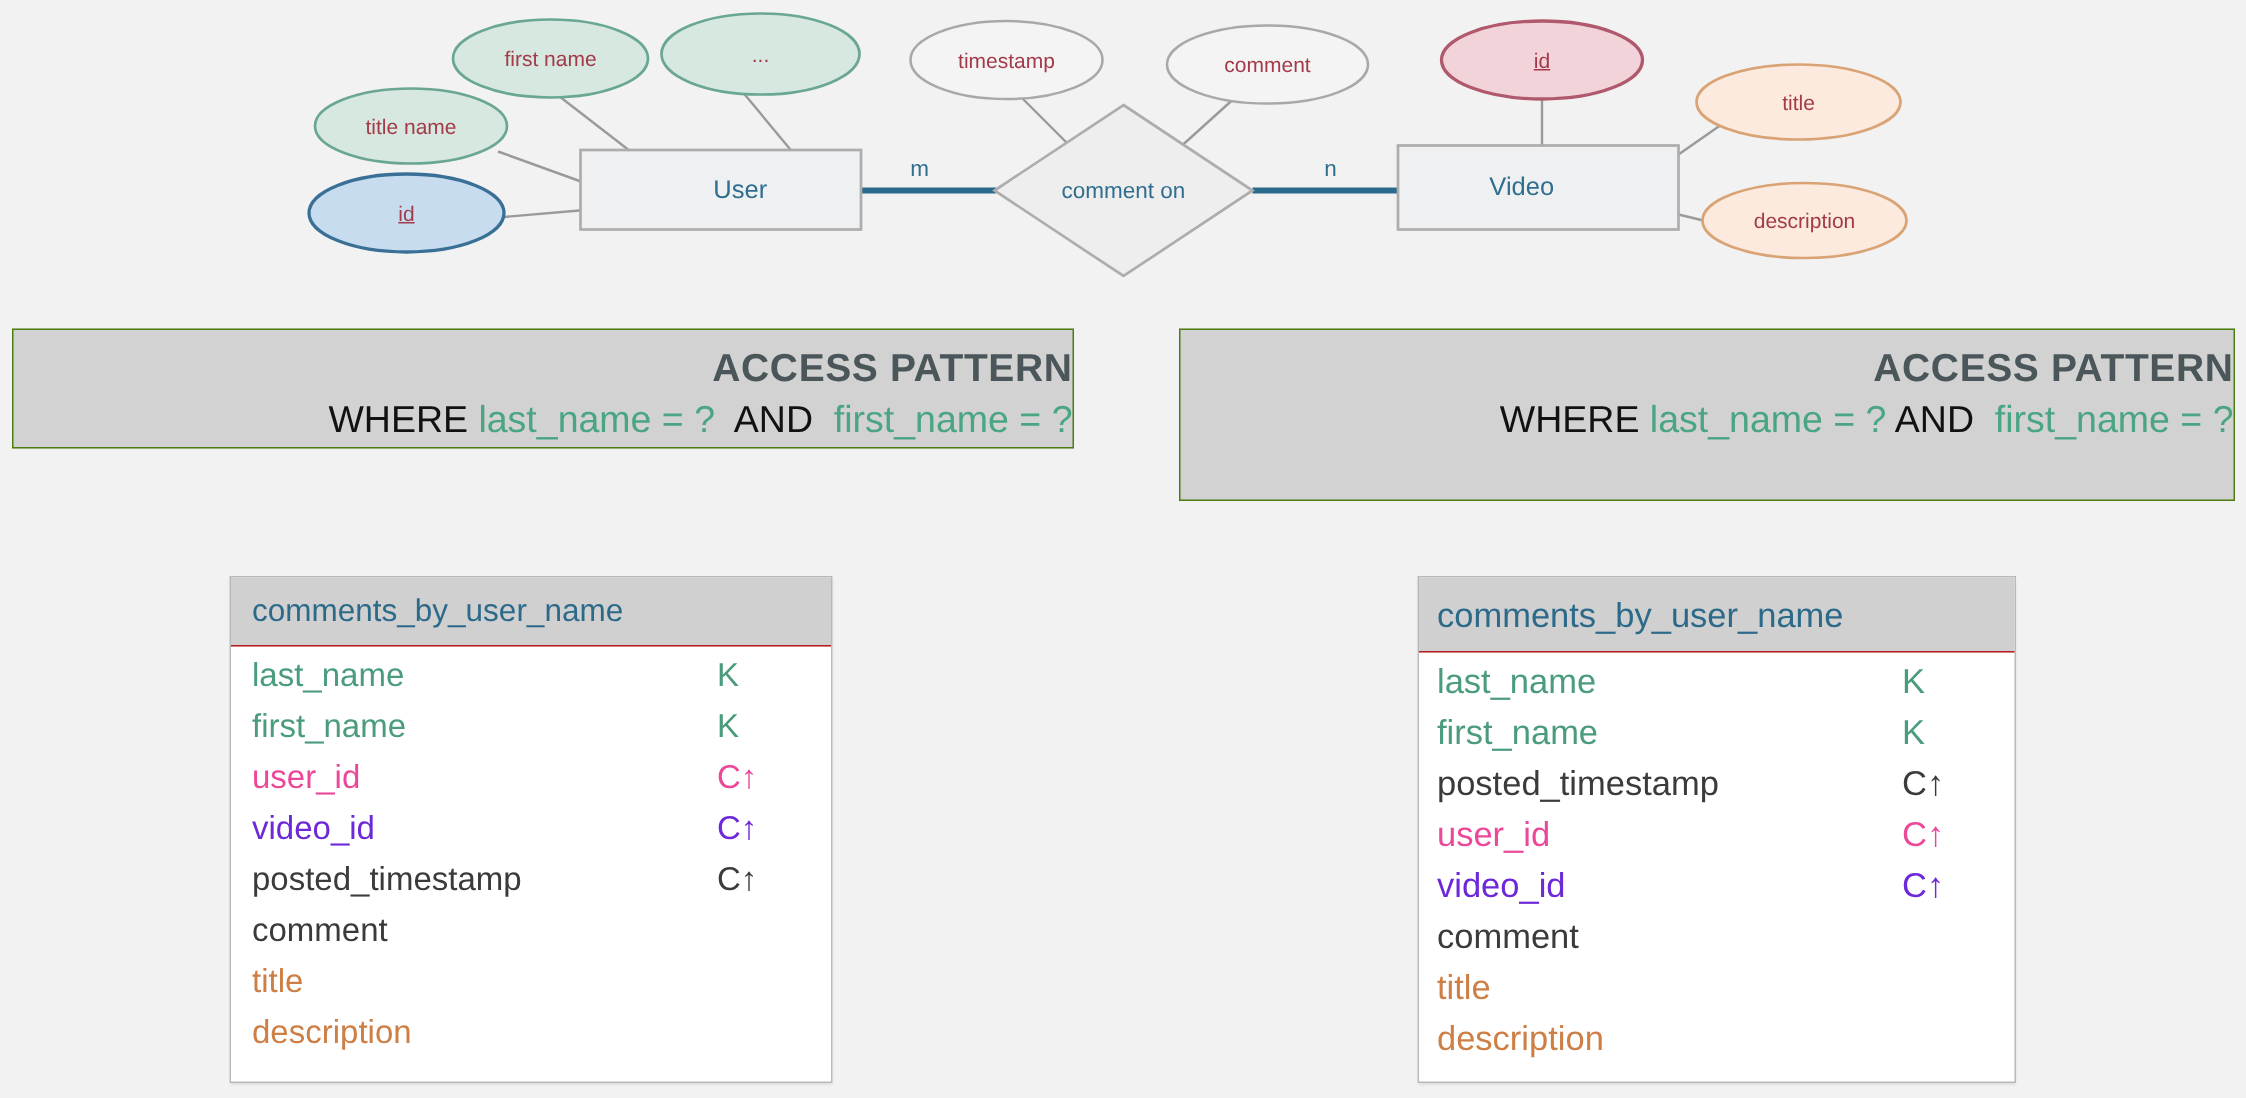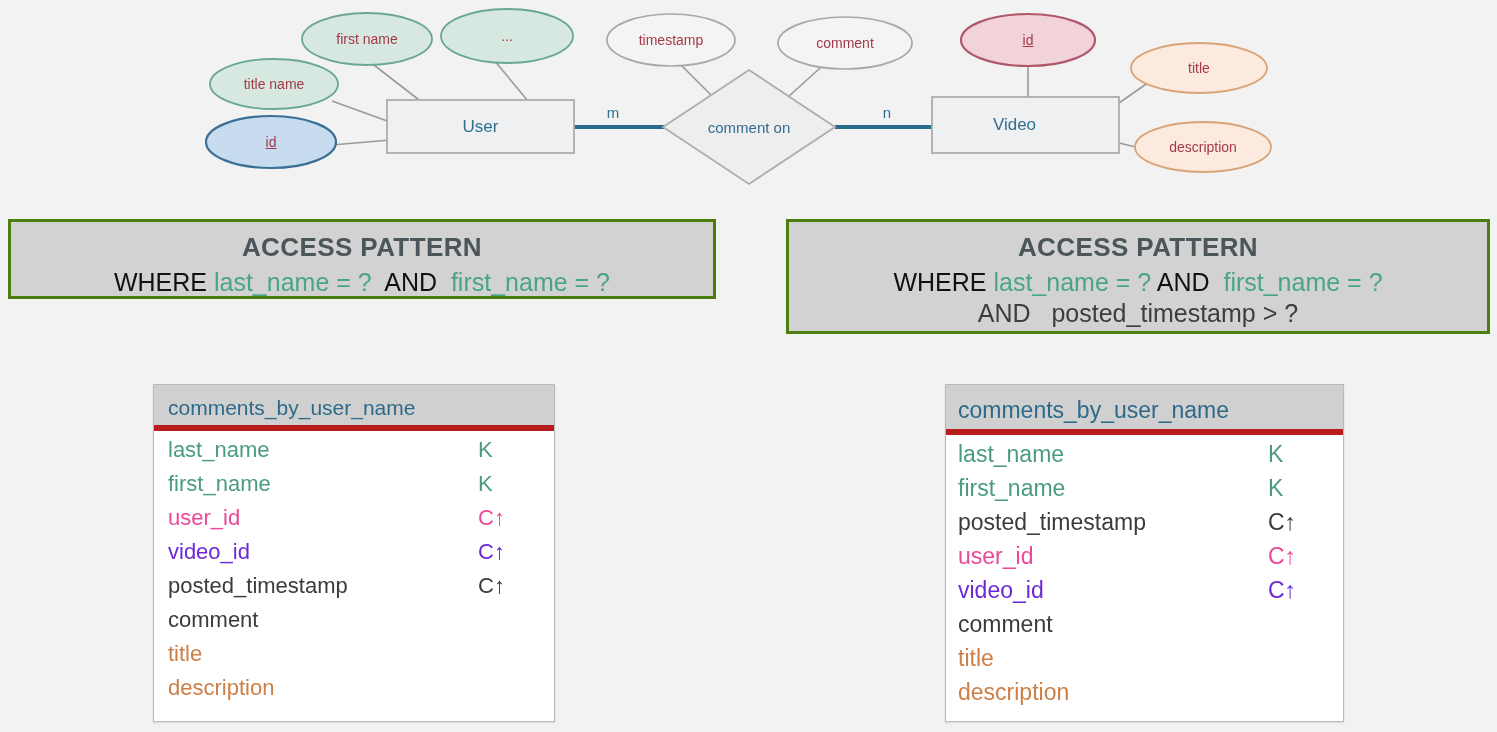--- a/index.html
+++ b/index.html
@@ -42,23 +42,23 @@
   }
   .rel-text {
     color: #2f6e8f;
     font-size: 15px;
   }
 
   
   .access-box {
     position: absolute;
     background: #d2d2d2;
-    border: 3px solid #4d7c0f;
+    border: 1px solid #4d7c0f;
     box-sizing: border-box;
-    text-align: center;
+    text-align: right;
     padding-top: 10px;
   }
   .ap-title {
     font-size: 26px;
     font-weight: bold;
     color: #4a5659;
     letter-spacing: 0.4px;
     margin-bottom: 4px;
   }
   .ap-line {
@@ -72,21 +72,21 @@
   
   .table-card {
     position: absolute;
     background: #ffffff;
     border: 1px solid #b9b9b9;
     box-sizing: border-box;
     box-shadow: 0 1px 2px rgba(0,0,0,0.10);
   }
   .table-card-header {
     background: #d0d0d0;
-    border-bottom: 6px solid #b91c1c;
+    border-bottom: 1px solid #b91c1c;
     color: #2d6a8a;
     box-sizing: border-box;
   }
   .table-card-body {
     padding: 8px 0 10px 0;
   }
   .col-row {
     display: flex;
     align-items: flex-start;
     line-height: 1.0;
@@ -156,42 +156,39 @@
   <div class="er-label attr-text" style="left:194px; top:76px; width:160px;">title name</div>
   <div class="er-label attr-text" style="left:287px; top:31px; width:160px;">first name</div>
   <div class="er-label attr-text" style="left:427px; top:28px; width:160px;">...</div>
   <div class="er-label attr-text pk" style="left:191px; top:134px; width:160px;">id</div>
   <div class="er-label attr-text" style="left:591px; top:32px; width:160px;">timestamp</div>
   <div class="er-label attr-text" style="left:765px; top:35px; width:160px;">comment</div>
   <div class="er-label attr-text pk" style="left:948px; top:32px; width:160px;">id</div>
   <div class="er-label attr-text" style="left:1119px; top:60px; width:160px;">title</div>
   <div class="er-label attr-text" style="left:1123px; top:139px; width:160px;">description</div>
 
-  <div class="er-label entity-text" style="left:387px; top:117px; width:187px;">User</div>
+  <div class="er-label entity-text" style="left:387px; top:117px; width:187px;padding-left:13px;">User</div>
   <div class="er-label entity-text" style="left:932px; top:115px; width:165px;">Video</div>
   <div class="er-label rel-text" style="left:674px; top:119px; width:150px;">comment on</div>
   <div class="er-label rel-text" style="left:588px; top:104px; width:50px;">m</div>
   <div class="er-label rel-text" style="left:862px; top:104px; width:50px;">n</div>
 </div>
 
 <div class="access-box" id="ap-left" style="left:8px; top:219px; width:708px; height:80px;">
   <div class="ap-title">ACCESS PATTERN</div>
   <div class="ap-line">
     <span>WHERE </span><span class="ap-col">last_name = ?</span><span>&nbsp; AND &nbsp;</span><span class="ap-col">first_name = ?</span>
   </div>
 </div>
 
 <div class="access-box" id="ap-right" style="left:786px; top:219px; width:704px; height:115px;">
   <div class="ap-title">ACCESS PATTERN</div>
   <div class="ap-line">
     <span>WHERE </span><span class="ap-col">last_name = ?</span><span> AND &nbsp;</span><span class="ap-col">first_name = ?</span>
   </div>
-  <div class="ap-line" style="color:#3d3d3d;">
-    <span>AND &nbsp; posted_timestamp &gt; ?</span>
-  </div>
 </div>
 
 <div class="table-card" id="card-left">
   <div class="table-card-header">comments_by_user_name</div>
   <div class="table-card-body" id="card-left-body">
       <div class="col-row" style="position: relative;">
         <span class="col-name c-green">last_name</span>
         <span class="col-marker c-green">K</span>
       </div>
       <div class="col-row" style="position: relative;">

